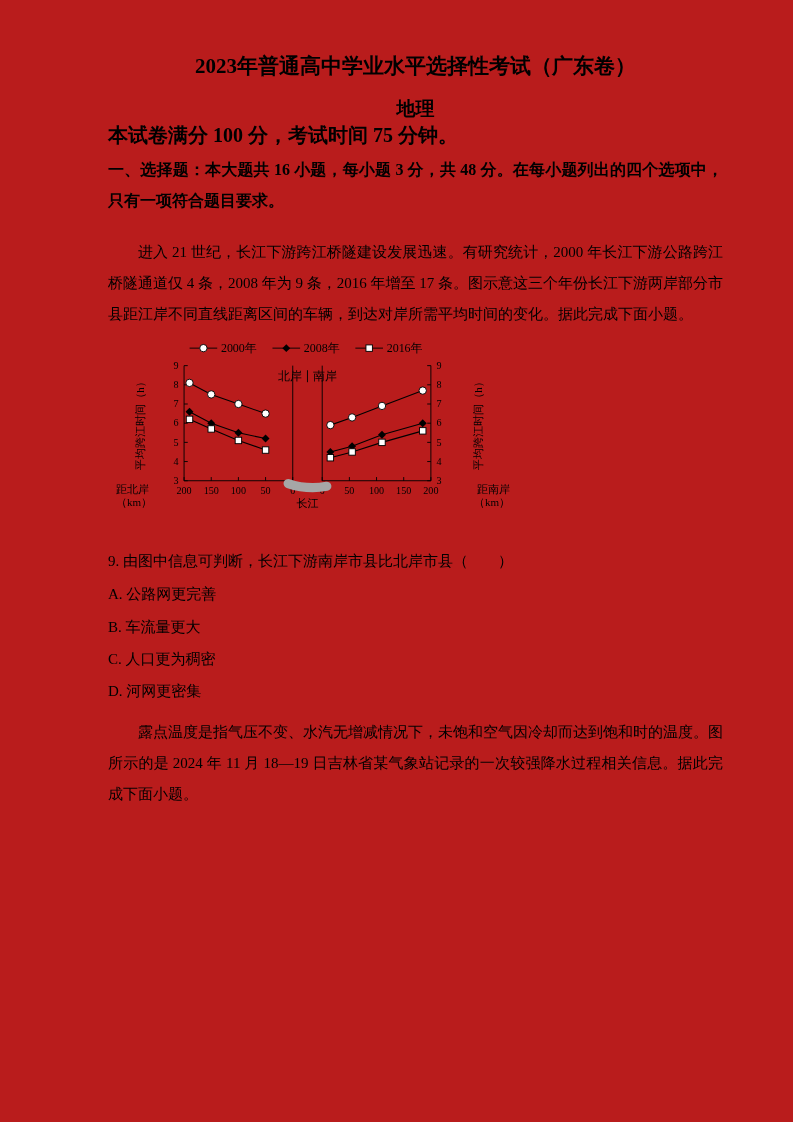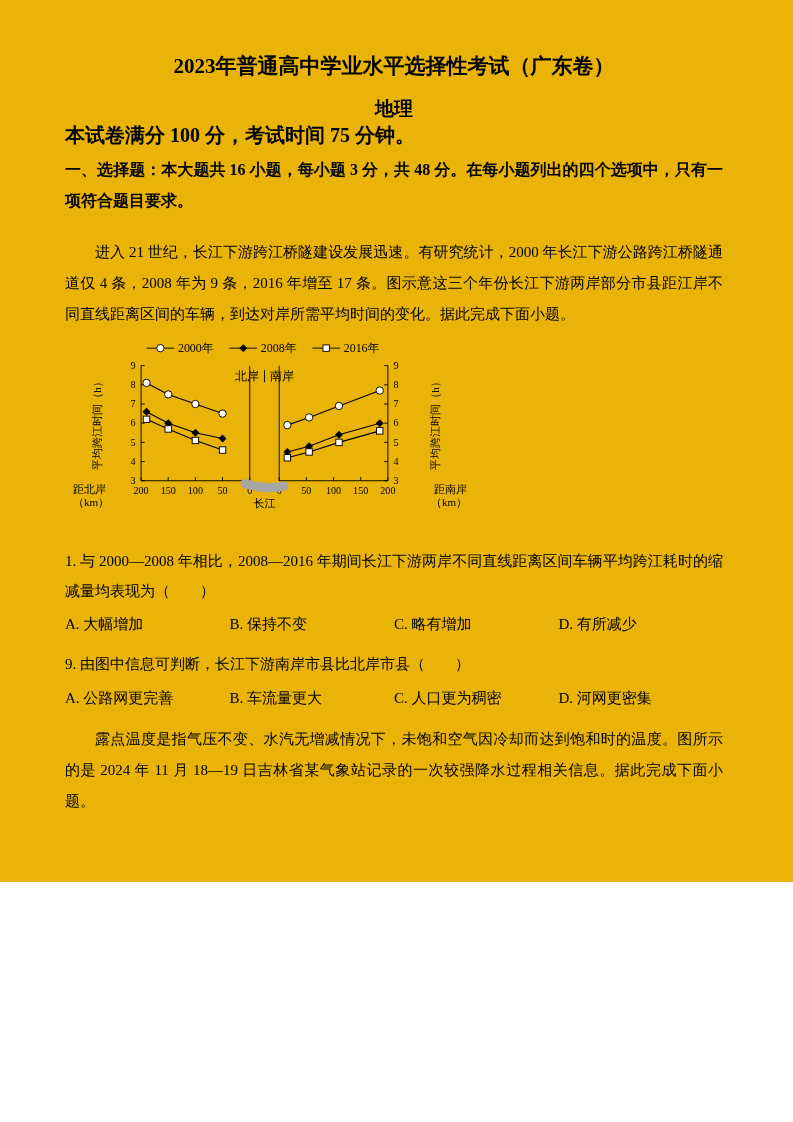--- a/index.html
+++ b/index.html
@@ -3,36 +3,36 @@
 <meta charset="utf-8">
 <style>
   * { margin: 0; padding: 0; box-sizing: border-box; }
   html, body { background: #ffffff; }
   body {
     width: 793px; height: 1122px;
     font-family: "Liberation Serif", "DejaVu Serif", serif;
     color: #000;
   }
   .page {
-    width: 793px; height: 882px;
-    padding: 52px 70px 0 65px;
-    background: #eab308;
+    width: 793px; height: 1122px;
+    padding: 52px 70px 0 108px;
+    background: #b91c1c;
     overflow: hidden;
   }
   .exam-title { font-size: 21px; font-weight: bold; text-align: center; margin-bottom: 16px; }
   .subject-title { font-size: 19px; font-weight: bold; text-align: center; }
   .exam-info { font-size: 20px; font-weight: bold; text-align: left; margin-bottom: 5px; }
   .section-header { font-size: 16px; font-weight: bold; line-height: 1.95; text-align: justify; margin-bottom: 21px; }
   .passage { font-size: 15px; line-height: 2.05; text-align: justify; text-indent: 2em; margin-bottom: 4px; }
   .chart-figure { margin: 8px 0 10px 4px; }
   .chart-figure svg { display: block; }
   svg text { font-family: "Liberation Serif", "DejaVu Serif", serif; fill: #000; }
   .q-text { font-size: 15px; line-height: 2.05; text-align: justify; margin-bottom: 2px; }
   .options-4 { display: grid; grid-template-columns: 1fr 1fr 1fr 1fr; font-size: 15px; line-height: 2.0; margin-bottom: 10px; }
-  .options-2 { display: grid; grid-template-columns: 1fr 1fr 1fr 1fr; font-size: 15px; line-height: 2.15; margin-bottom: 10px; }
+  .options-2 { display: grid; grid-template-columns: 1fr; font-size: 15px; line-height: 2.15; margin-bottom: 10px; }
   .option { white-space: nowrap; }
 </style>
 </head>
 <body>
 
 <div class="page">
 
   <h1 class="exam-title">2023年普通高中学业水平选择性考试（广东卷）</h1>
   <h2 class="subject-title">地理</h2>
   <p class="exam-info">本试卷满分 100 分，考试时间 75 分钟。</p>
@@ -139,29 +139,20 @@
         <rect x="104" y="95.25" width="7" height="7" fill="#fff" stroke="#000000"></rect>
         <rect x="133.5" y="107.75" width="7" height="7" fill="#fff" stroke="#000000"></rect>
         <rect x="163" y="118.16666666666667" width="7" height="7" fill="#fff" stroke="#000000"></rect>
         <rect x="233.35" y="126.5" width="7" height="7" fill="#fff" stroke="#000000"></rect>
         <rect x="256.95" y="120.25" width="7" height="7" fill="#fff" stroke="#000000"></rect>
         <rect x="289.4" y="109.83333333333334" width="7" height="7" fill="#fff" stroke="#000000"></rect>
         <rect x="333.65" y="97.33333333333334" width="7" height="7" fill="#fff" stroke="#000000"></rect>
       </svg>
   </figure>
 
-  <div class="question">
-    <p class="q-text">1. 与 2000—2008 年相比，2008—2016 年期间长江下游两岸不同直线距离区间车辆平均跨江耗时的缩减量均表现为（　　）</p>
-    <div class="options-4">
-      <span class="option">A. 大幅增加</span>
-      <span class="option">B. 保持不变</span>
-      <span class="option">C. 略有增加</span>
-      <span class="option">D. 有所减少</span>
-    </div>
-  </div>
 
   <div class="question">
     <p class="q-text">9. 由图中信息可判断，长江下游南岸市县比北岸市县（　　）</p>
     <div class="options-2">
       <span class="option">A. 公路网更完善</span>
       <span class="option">B. 车流量更大</span>
       <span class="option">C. 人口更为稠密</span>
       <span class="option">D. 河网更密集</span>
     </div>
   </div>

